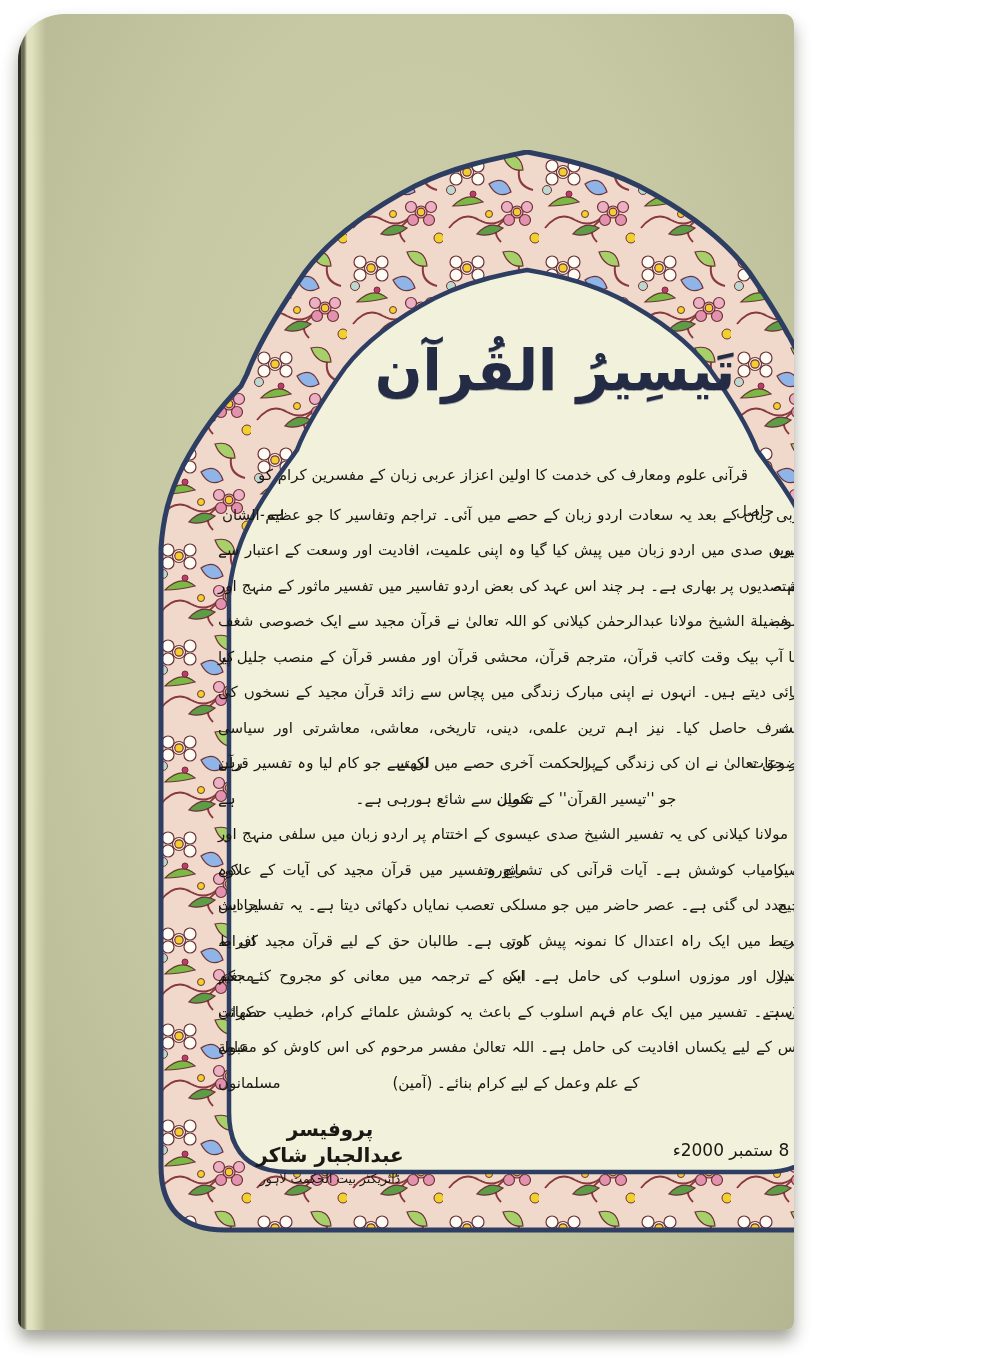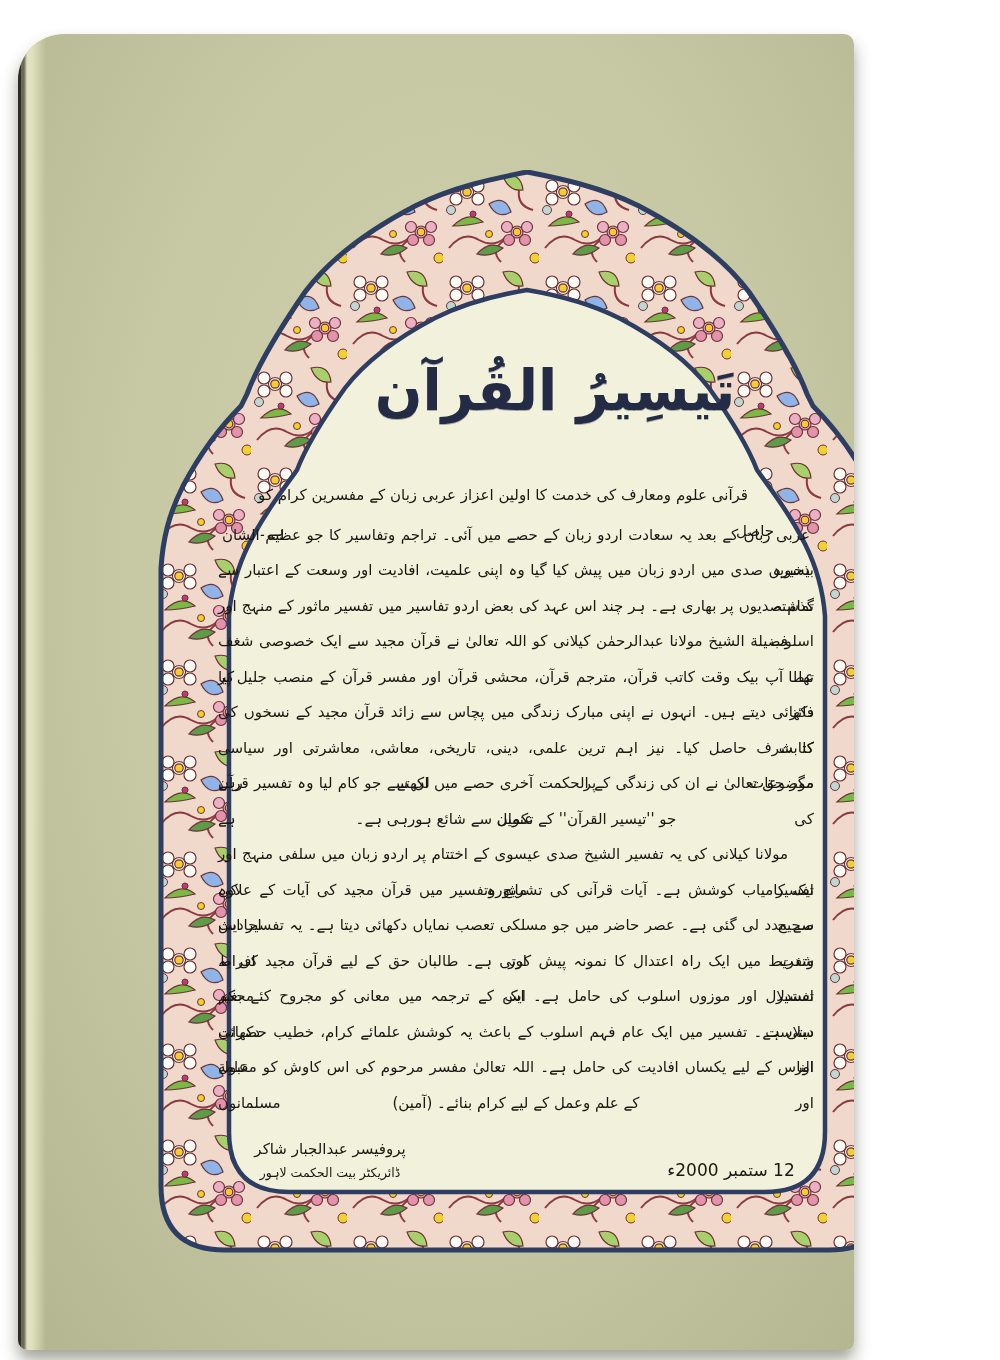--- a/index.html
+++ b/index.html
@@ -2,21 +2,21 @@
 <html lang="ur" dir="ltr"><head>
 <meta charset="utf-8">
 <style>
   html,body{margin:0;padding:0;}
   body{
     width:1000px;height:1360px;position:relative;background:#ffffff;
     font-family:"DejaVu Sans", sans-serif;
   }
   
   .book{
-    position:absolute;left:18px;top:34px;width:836px;height:1316px;
+    position:absolute;left:18px;top:14px;width:776px;height:1316px;
     background:radial-gradient(ellipse at 52% 42%, #cfd2ad 0%, #c5c8a2 55%, #b2b58f 100%);
     border-radius:46px 10px 8px 10px;
     box-shadow:0 10px 16px rgba(50,50,30,.45);
     overflow:hidden;
   }
   .spine{
     position:absolute;left:0;top:0;bottom:0;width:28px;
     background:linear-gradient(90deg,#2d2d25 0 3px,#6b6b55 3px 6px,#e0e2bf 9px 14px,rgba(197,200,162,0) 28px);
   }
   .frame-svg{position:absolute;left:137px;top:136px;}
@@ -32,21 +32,21 @@
     direction:rtl;color:#1b1712;font-size:15px;
   }
   .l{line-height:35.5px;height:35.5px;text-align:justify;text-align-last:justify;overflow:visible;}
   .p-first{text-indent:26px;}
   .narrow1{margin:4px 40px;}
   .narrow2{margin:0 4px;}
   .short{text-align:center;text-align-last:center;}
   .signature{
     position:absolute;left:222px;top:1102px;width:180px;direction:rtl;text-align:center;color:#1b1712;
   }
-  .sig-name{font-size:15px;font-weight:normal;line-height:26px;}
+  .sig-name{font-size:20px;font-weight:bold;line-height:26px;}
   .sig-role{font-size:12.5px;line-height:22px;text-align:center;}
   .pub-date{
     position:absolute;left:648px;top:1124px;width:130px;direction:rtl;text-align:center;
     color:#1b1712;font-size:17px;line-height:24px;
   }
 </style>
 </head>
 <body>
 
 <div class="book">
@@ -150,14 +150,14 @@
     <div class="l">دیتی ہے۔ تفسیر میں ایک عام فہم اسلوب کے باعث یہ کوشش علمائے کرام، خطیب حضرات اور عامة</div>
     <div class="l">الناس کے لیے یکساں افادیت کی حامل ہے۔ اللہ تعالیٰ مفسر مرحوم کی اس کاوش کو مقبول اور مسلمانوں</div>
     <div class="l short">کے علم وعمل کے لیے کرام بنائے۔ (آمین)</div>
   </div>
 
   <div class="signature">
     <div class="sig-name">پروفیسر عبدالجبار شاکر</div>
     <div class="sig-role">ڈائریکٹر بیت الحکمت لاہور</div>
   </div>
 
-  <div class="pub-date">12 ستمبر 2000ء</div>
+  <div class="pub-date">8 ستمبر 2000ء</div>
 </div>
 
 </body></html>

